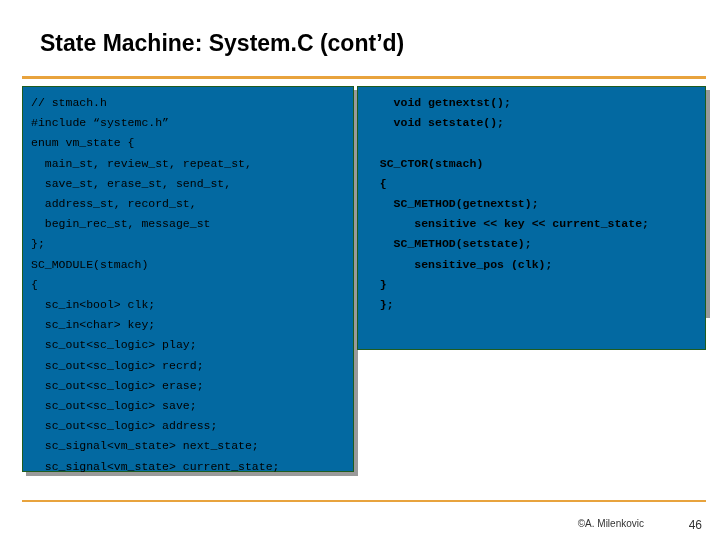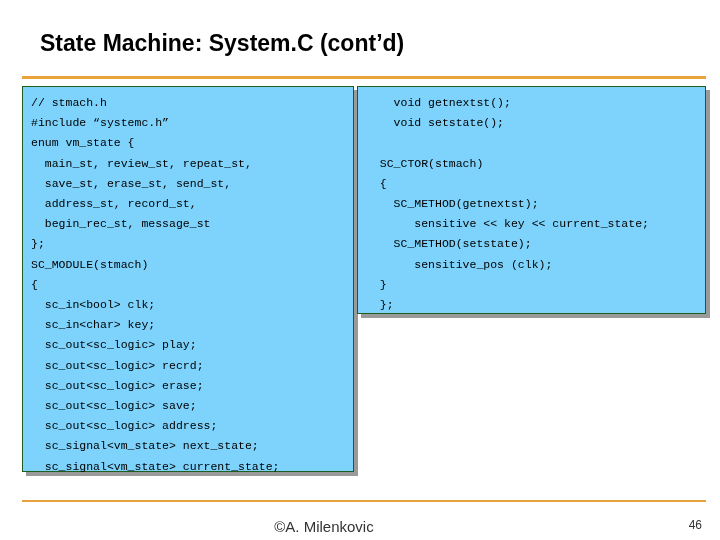--- a/index.html
+++ b/index.html
@@ -48,56 +48,57 @@
     top: 500px;
     width: 684px;
     height: 2px;
     background: #E8A33D;
   }
 
   .code-box {
     position: absolute;
     box-sizing: border-box;
     border: 1px solid #1F5C1F;
-    background: #7dd3fc;
+    background: #0369a1;
     font-family: "Liberation Mono", monospace;
     font-size: 11.5px;
     line-height: 20.2px;
     color: #000000;
     white-space: pre;
     padding: 6px 8px 4px 8px;
   }
 
   .code-left {
     left: 18px;
     top: 86px;
     width: 332px;
     height: 386px;
   }
 
   .code-right {
     left: 353px;
     top: 86px;
     width: 349px;
-    height: 228px;
+    height: 264px;
+    font-weight: bold;
   }
 
   .shadow {
     position: absolute;
     background: #9a9a9a;
     z-index: -1;
   }
 
   .footer-center {
     position: absolute;
     left: 0;
     top: 518px;
     width: 640px;
-    text-align: center;
-    font-size: 15px;
+    text-align: right;
+    font-size: 10px;
     color: #333333;
   }
 
   .footer-page {
     position: absolute;
     right: 22px;
     top: 518px;
     font-size: 12px;
     color: #333333;
   }

